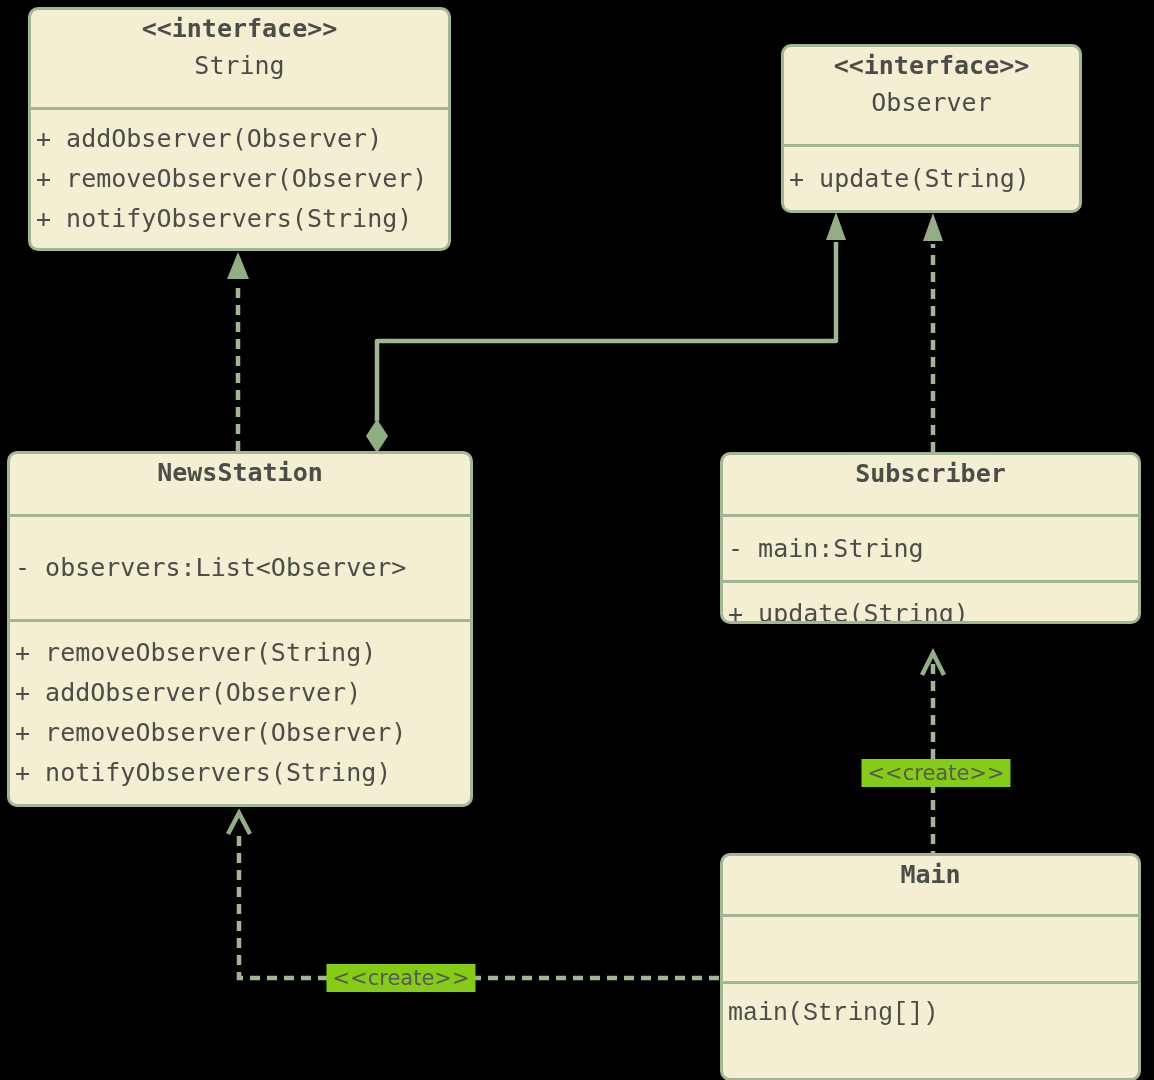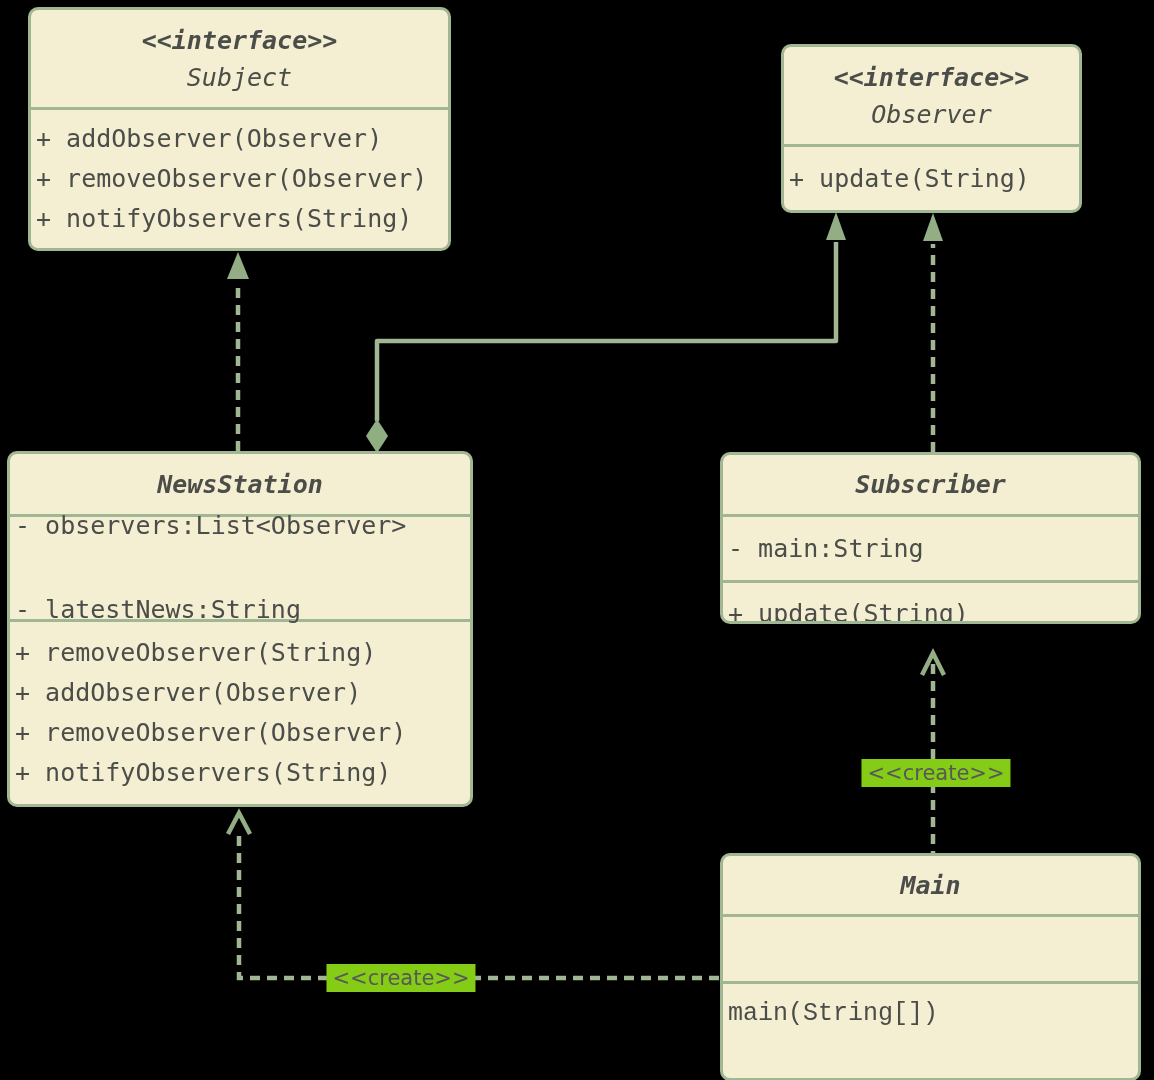--- a/index.html
+++ b/index.html
@@ -8,22 +8,22 @@
     background:#000000;
     font-family:"DejaVu Sans Mono","Liberation Mono",monospace;
   }
   svg.edges{position:absolute;left:0;top:0;z-index:1;}
   .uml-box{
     position:absolute;z-index:2;box-sizing:border-box;
     background:#f4eed3;border:3px solid #a1b794;border-radius:10px;
     color:#4b4d48;overflow:hidden;
   }
   .box-header{
-    display:flex;flex-direction:column;align-items:center;justify-content:center;
-    border-bottom:3px solid #a1b794;box-sizing:content-box;font-style:italic;
+    display:flex;flex-direction:column;align-items:center;justify-content:flex-start;
+    border-bottom:3px solid #a1b794;box-sizing:content-box;
   }
   .stereotype,.class-title{font-weight:bold;font-size:25px;line-height:37px;white-space:pre;}
   .class-name-plain{font-weight:normal;}
   .box-section{
     display:flex;flex-direction:column;justify-content:center;
     padding-left:5px;box-sizing:content-box;
   }
   .sep{border-bottom:3px solid #a1b794;gap:44px;}
   .member-row{font-size:25px;line-height:40px;white-space:pre;}
   .edge-label{
@@ -61,21 +61,21 @@
 
   <g>
     <path d="M719,978 L239,978 L239,836" fill="none" stroke="#a1b794" stroke-width="4.5" stroke-dasharray="10 7"></path>
     <polyline points="228,834 239,813 250,834" fill="none" stroke="#93ad85" stroke-width="4.5"></polyline>
   </g>
 </svg>
 
 <div class="uml-box" style="left:28px;top:7px;width:423px;height:244px;">
   <div class="box-header" style="height:97px;">
     <div class="stereotype">&lt;&lt;interface&gt;&gt;</div>
-    <div class="class-title class-name-plain">Subject</div>
+    <div class="class-title class-name-plain">String</div>
   </div>
   <div class="box-section" style="height:138px;">
     <div class="member-row">+ addObserver(Observer)</div>
     <div class="member-row">+ removeObserver(Observer)</div>
     <div class="member-row">+ notifyObservers(String)</div>
   </div>
 </div>
 
 <div class="uml-box" style="left:781px;top:44px;width:301px;height:169px;">
   <div class="box-header" style="height:97px;">
@@ -86,21 +86,20 @@
     <div class="member-row">+ update(String)</div>
   </div>
 </div>
 
 <div class="uml-box" style="left:7px;top:451px;width:466px;height:356px;">
   <div class="box-header" style="height:60px;">
     <div class="class-title">NewsStation</div>
   </div>
   <div class="box-section sep" style="height:102px;">
     <div class="member-row">- observers:List&lt;Observer&gt;</div>
-    <div class="member-row">- latestNews:String</div>
   </div>
   <div class="box-section" style="height:182px;">
     <div class="member-row">+ removeObserver(String)</div>
     <div class="member-row">+ addObserver(Observer)</div>
     <div class="member-row">+ removeObserver(Observer)</div>
     <div class="member-row">+ notifyObservers(String)</div>
   </div>
 </div>
 
 <div class="uml-box" style="left:720px;top:452px;width:421px;height:172px;">

